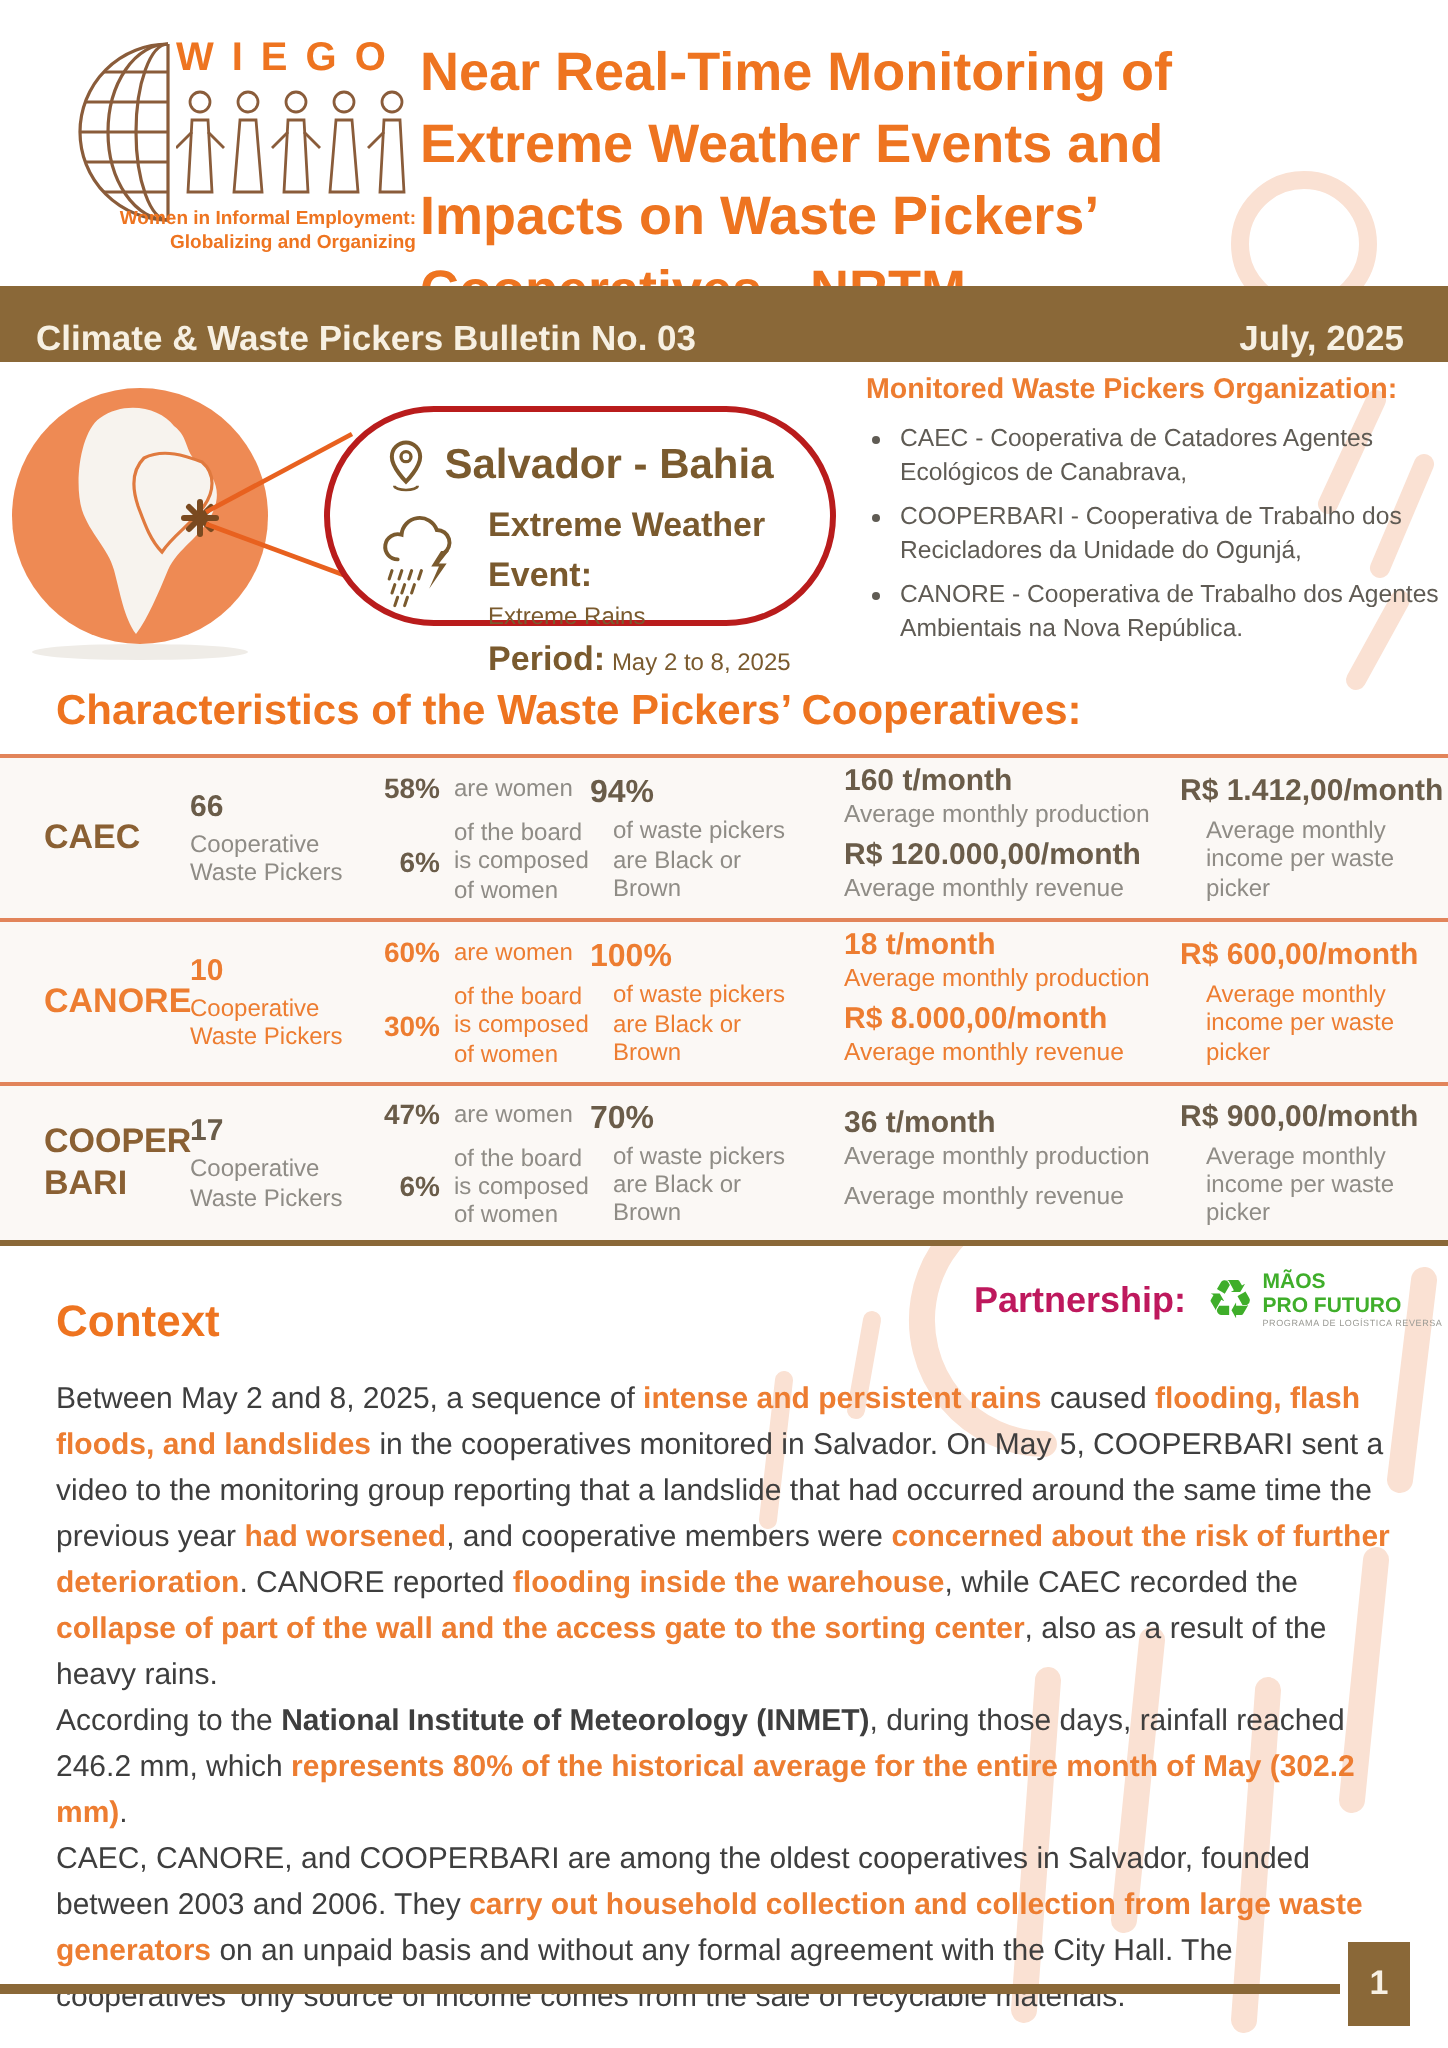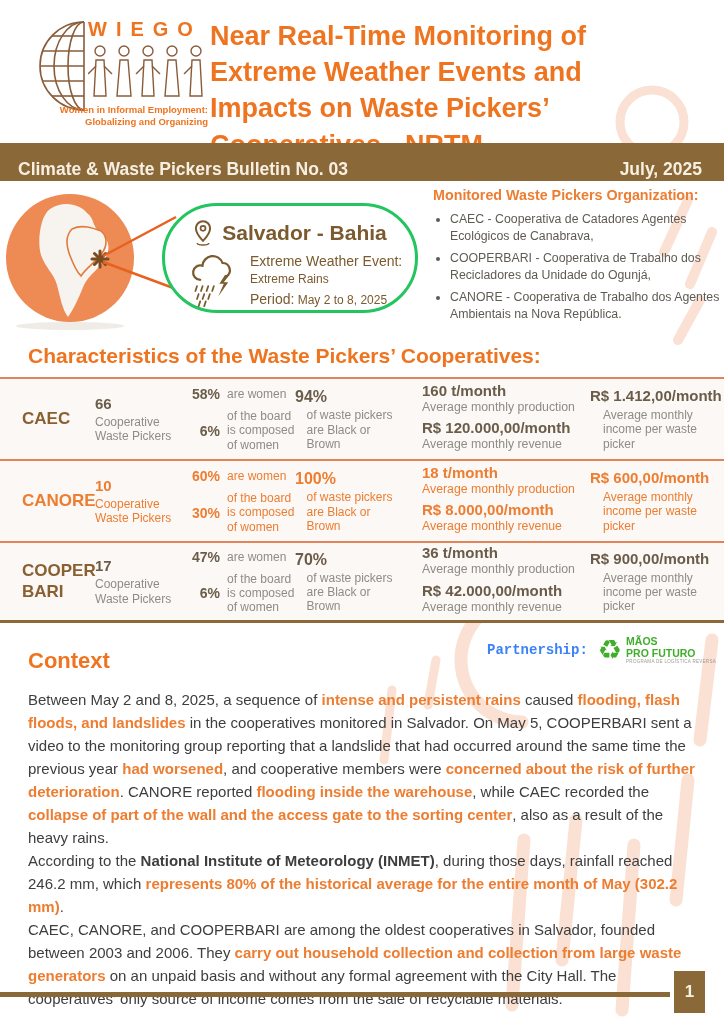--- a/index.html
+++ b/index.html
@@ -19,26 +19,26 @@
   .doc-title{left:210px;top:18px;width:438px;font-size:27px;font-weight:800;
     color:#EE7420;line-height:1.34;}
   
   .banner{left:0;top:143px;width:724px;height:38px;background:#8A6838;display:flex;
     align-items:flex-start;justify-content:space-between;box-sizing:border-box;
     padding:16px 22px 0 18px;color:#F7F0E2;font-weight:700;font-size:17.5px;}
   
   .map-band{left:0;top:185px;width:724px;height:160px;}
   .map-svg{position:absolute;left:0;top:0;}
   .callout{position:absolute;left:162px;top:18px;width:256px;height:110px;
-    border:3px solid #22c55e;border-radius:58px;background:#fff;box-sizing:border-box;}
+    border:3px solid #b91c1c;border-radius:58px;background:#fff;box-sizing:border-box;}
   .callout-top{display:flex;align-items:center;justify-content:center;gap:9px;margin-top:13px;}
   .callout-loc{font-size:21px;font-weight:700;color:#7A5A2E;}
   .callout-bottom{display:flex;gap:13px;margin:5px 0 0 24px;}
   .weather-text{font-size:12px;color:#7A5A2E;line-height:1.45;}
-  .weather-text .b{font-weight:400;font-size:14px;}
+  .weather-text .b{font-weight:700;font-size:17px;}
   .monitored{position:absolute;left:433px;top:2px;width:288px;}
   .monitored-heading{font-size:14.3px;font-weight:700;color:#ED7D31;margin:0 0 8px 0;}
   .monitored ul{margin:0;padding-left:17px;}
   .monitored li{font-size:12.3px;color:#5F5B54;line-height:1.38;margin-bottom:5px;}
   
   .char-heading{left:28px;top:344px;font-size:21px;font-weight:800;color:#EE7420;}
   .char-table{left:0;top:377px;width:724px;}
   .t-row{display:grid;grid-template-columns:95px 85px 115px 115px 180px 134px;
     align-items:center;height:82px;background:#FBF8F5;border-top:2px solid #E2845A;
     box-sizing:border-box;}
@@ -59,21 +59,21 @@
   .c-income .val{font-size:15px;}
   .c-income .lbl{width:108px;margin:3px auto 0;}
   
   .theme-brown .c-name{color:#8A6033;}
   .theme-brown .val,.theme-brown .pct{color:#6A5C49;}
   .theme-brown .lbl{color:#8F8C86;}
   
   .theme-orange .c-name,.theme-orange .val,.theme-orange .pct,.theme-orange .lbl{color:#ED7D31;}
   
   .partnership{left:487px;top:636px;display:flex;align-items:center;gap:10px;}
-  .partnership-label{font-size:14px;font-weight:700;color:#3b82f6;font-family:Liberation Mono, monospace;}
+  .partnership-label{font-size:18px;font-weight:700;color:#be185d;}
   .partner-logo{display:flex;align-items:center;gap:4px;}
   .recycle{font-size:27px;color:#3FAE2A;line-height:1;}
   .partner-name{font-size:10.5px;font-weight:800;color:#3FAE2A;line-height:1.1;}
   .partner-tagline{font-size:4.5px;color:#9A9A94;letter-spacing:0.3px;}
   .context-heading{left:28px;top:648px;font-size:22px;font-weight:800;color:#EE7420;}
   .context-body{left:28px;top:688px;width:670px;font-size:15px;line-height:23px;}
   .para{margin:0;}
   .seg-n{color:#3E3E3E;}
   .seg-o{color:#ED7D31;font-weight:700;}
   .seg-b{color:#3E3E3E;font-weight:700;}
@@ -309,21 +309,20 @@
             <span class="lbl">of the board is composed of women</span>
           </div>
       </div>
       <div class="c-race">
         <div class="val">70%</div>
         <div class="lbl">of waste pickers are Black or Brown</div>
       </div>
       <div class="c-fin">
         <div class="val">36 t/month</div>
         <div class="lbl">Average monthly production</div>
-        <div class="val">R$ 42.000,00/month</div>
         <div class="lbl">Average monthly revenue</div>
       </div>
       <div class="c-income">
         <div class="val">R$ 900,00/month</div>
         <div class="lbl">Average monthly income per waste picker</div>
       </div>
     </div>
 
   </div>
 

